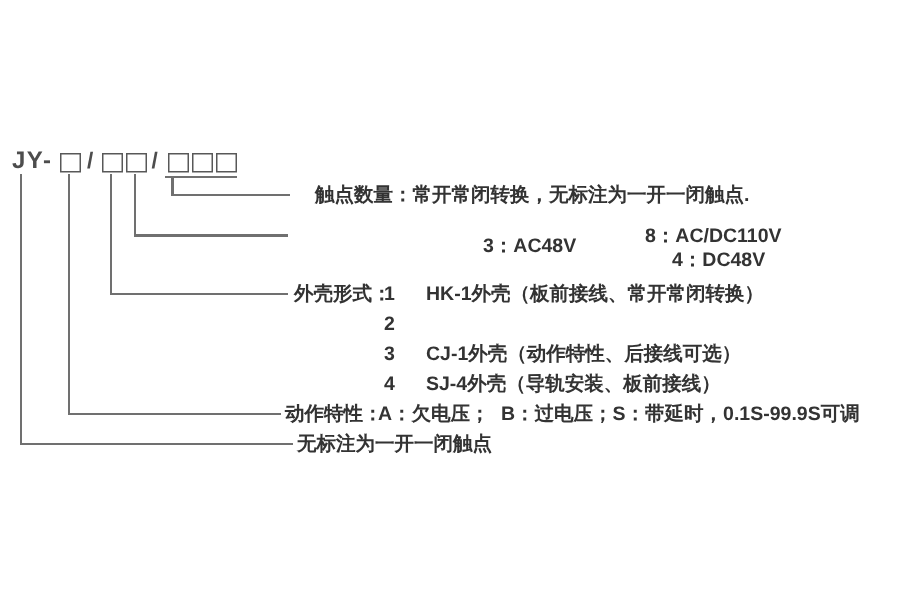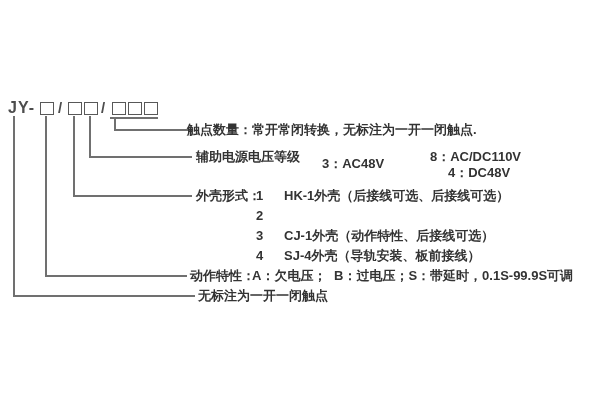--- a/index.html
+++ b/index.html
@@ -76,31 +76,30 @@
 
   <span class="model-box" style="left:40px"></span>
   <span class="model-slash" style="left:58px">/</span>
   <span class="model-box" style="left:68px"></span>
   <span class="model-box" style="left:84px"></span>
   <span class="model-slash" style="left:101px">/</span>
   <span class="model-box" style="left:112px"></span>
   <span class="model-box" style="left:128px"></span>
   <span class="model-box" style="left:144px"></span>
 
-  <span class="lbl" style="left:187px; top:122px">触点数量：常开常闭转换，无标注为一开一闭触点.</span>
+  <span class="lbl" style="left:210px; top:122px">触点数量：常开常闭转换，无标注为一开一闭触点.</span>
 
-  <span class="lbl" style="left:196px; top:149px">辅助电源电压等级</span>
   <span class="lbl" style="left:430px; top:149px">8：AC/DC110V</span>
   <span class="lbl" style="left:322px; top:156px">3：AC48V</span>
   <span class="lbl" style="left:448px; top:165px">4：DC48V</span>
 
   <span class="lbl" style="left:196px; top:188px">外壳形式：</span>
 
   <span class="lbl" style="left:256px; top:188px">1</span>
-  <span class="lbl" style="left:284px; top:188px">HK-1外壳（后接线可选、后接线可选）</span>
+  <span class="lbl" style="left:284px; top:188px">HK-1外壳（板前接线、常开常闭转换）</span>
 
   <span class="lbl" style="left:256px; top:208px">2</span>
 
   <span class="lbl" style="left:256px; top:228px">3</span>
   <span class="lbl" style="left:284px; top:228px">CJ-1外壳（动作特性、后接线可选）</span>
 
   <span class="lbl" style="left:256px; top:248px">4</span>
   <span class="lbl" style="left:284px; top:248px">SJ-4外壳（导轨安装、板前接线）</span>
 
   <span class="lbl" style="left:252px; top:268px">A：欠电压；</span>

